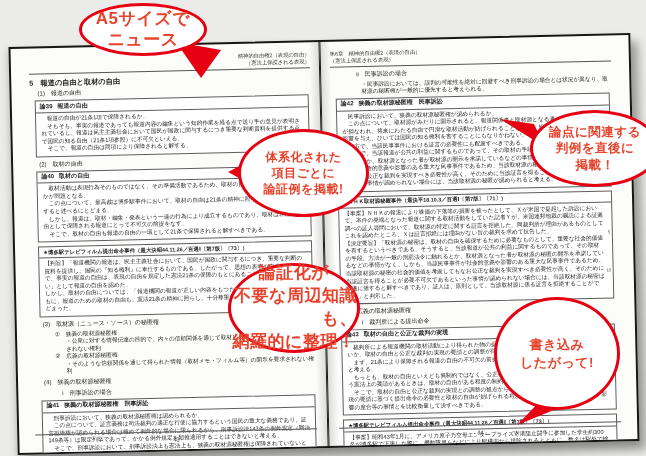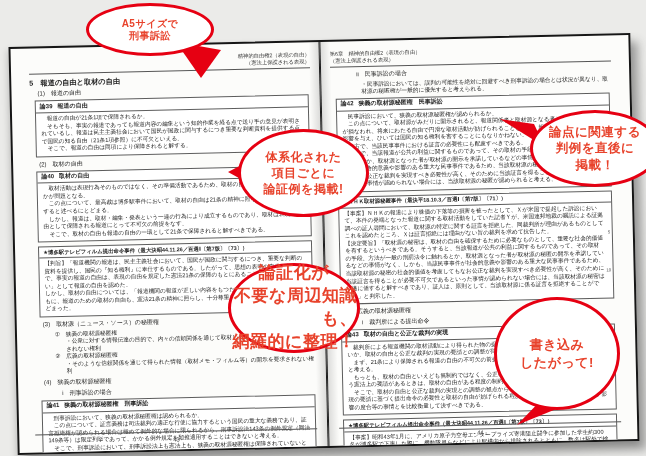--- a/index.html
+++ b/index.html
@@ -45,21 +45,21 @@
     font-size:5.8px;padding-top:4px;color:#333;}
   .foot.fl{left:16px;right:10px;}
   .foot.fr{left:10px;right:16px;}
 
   
   .tails{position:absolute;inset:0;z-index:5;pointer-events:none;}
   .bub{position:absolute;z-index:6;border:3px solid #e60012;border-radius:50%;
     background:#fff;display:flex;flex-direction:column;justify-content:center;
     align-items:center;text-align:center;font-weight:bold;color:#e8432c;
     box-sizing:border-box;letter-spacing:.5px;}
-  #bub-a5{left:86px;top:3px;width:128px;height:53px;font-size:10px;line-height:1.18;}
+  #bub-a5{left:79px;top:3px;width:128px;height:53px;font-size:17px;line-height:1.18;}
   #bub-taikei{left:238px;top:129px;width:131px;height:88px;font-size:12px;line-height:1.35;}
   #bub-ronten{left:530px;top:110px;width:130px;height:77px;font-size:12.5px;line-height:1.3;}
   #bub-shuhen{left:228px;top:263px;width:132px;height:90px;font-size:17px;line-height:1.35;text-align:right;}
   #bub-yohaku{left:494px;top:297px;width:126px;height:113px;font-size:13px;line-height:1.35;}
 </style>
 </head>
 <body>
 
 <div class="stage">
 
@@ -197,21 +197,21 @@
   <svg class="tails" width="646" height="456" viewBox="0 0 646 456">
     <polygon points="176,42 221,50 201,78" fill="#e60012"></polygon>
     <polygon points="255,158 257,188 228,172" fill="#e60012"></polygon>
     <polygon points="534,124 545,147 500,119" fill="#e60012"></polygon>
     <polygon points="253,294 255,326 228,312" fill="#e60012"></polygon>
     <polygon points="548,393 576,401 517,425" fill="#e60012"></polygon>
   </svg>
 
   <div class="bub" id="bub-a5">
     <div>A5サイズで</div>
-    <div>刑事訴訟</div>
+    <div>ニュース</div>
   </div>
 
   <div class="bub" id="bub-taikei">
     <div>体系化された</div>
     <div>項目ごとに</div>
     <div>論証例を掲載!</div>
   </div>
 
   <div class="bub" id="bub-ronten">
     <div>論点に関連する</div>

